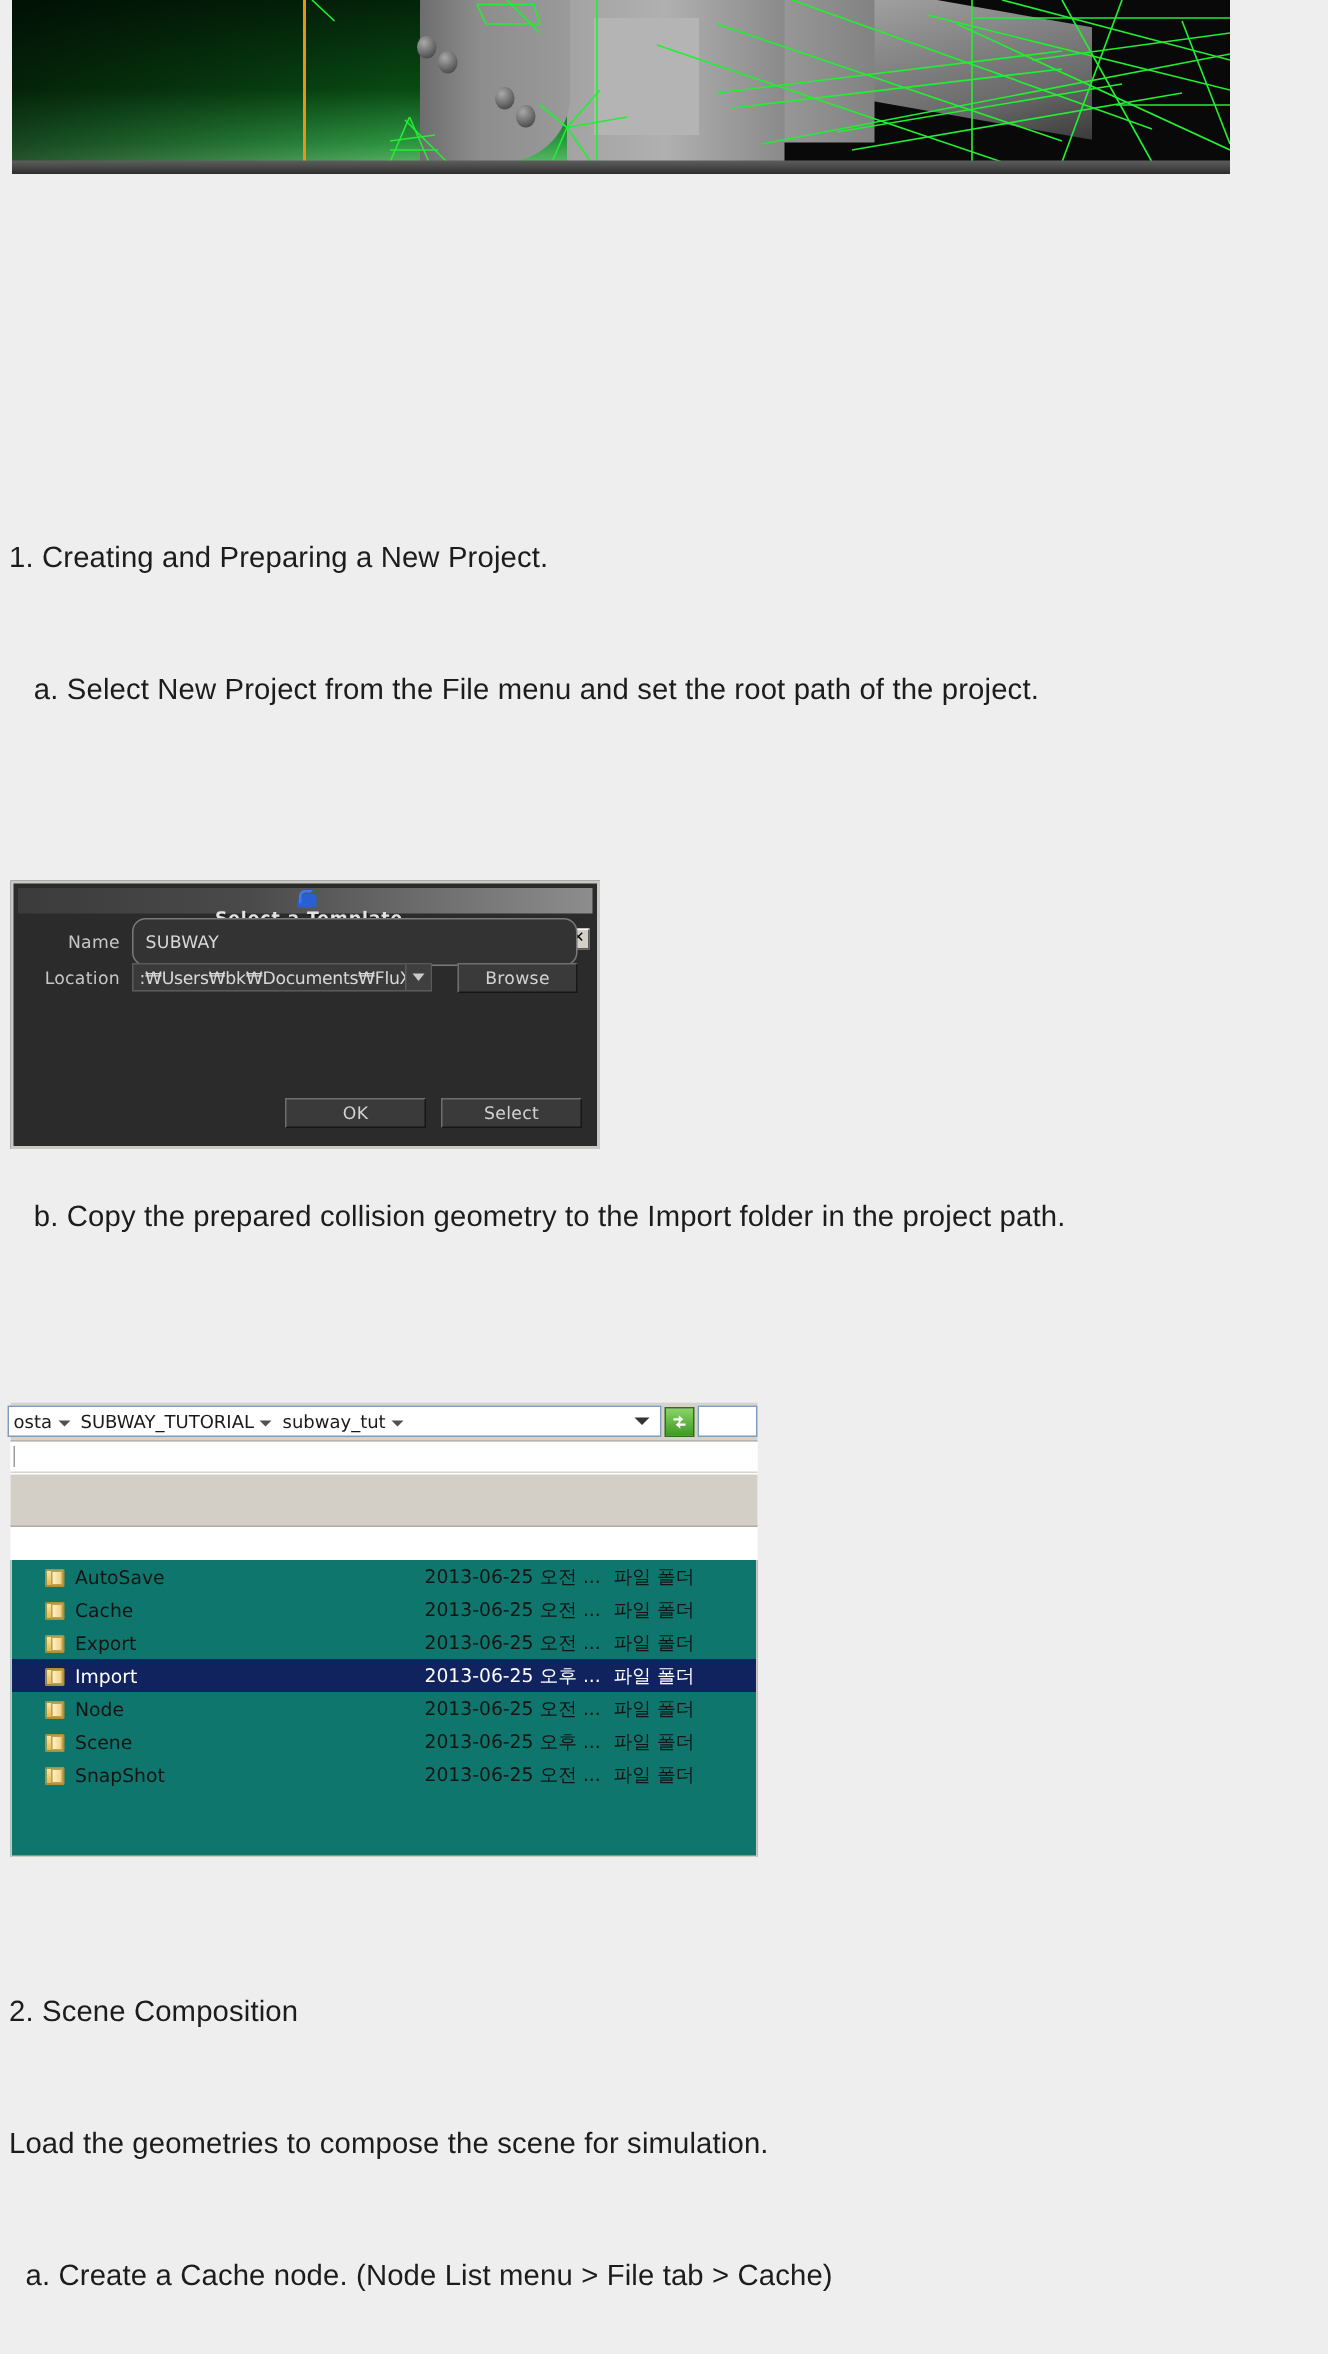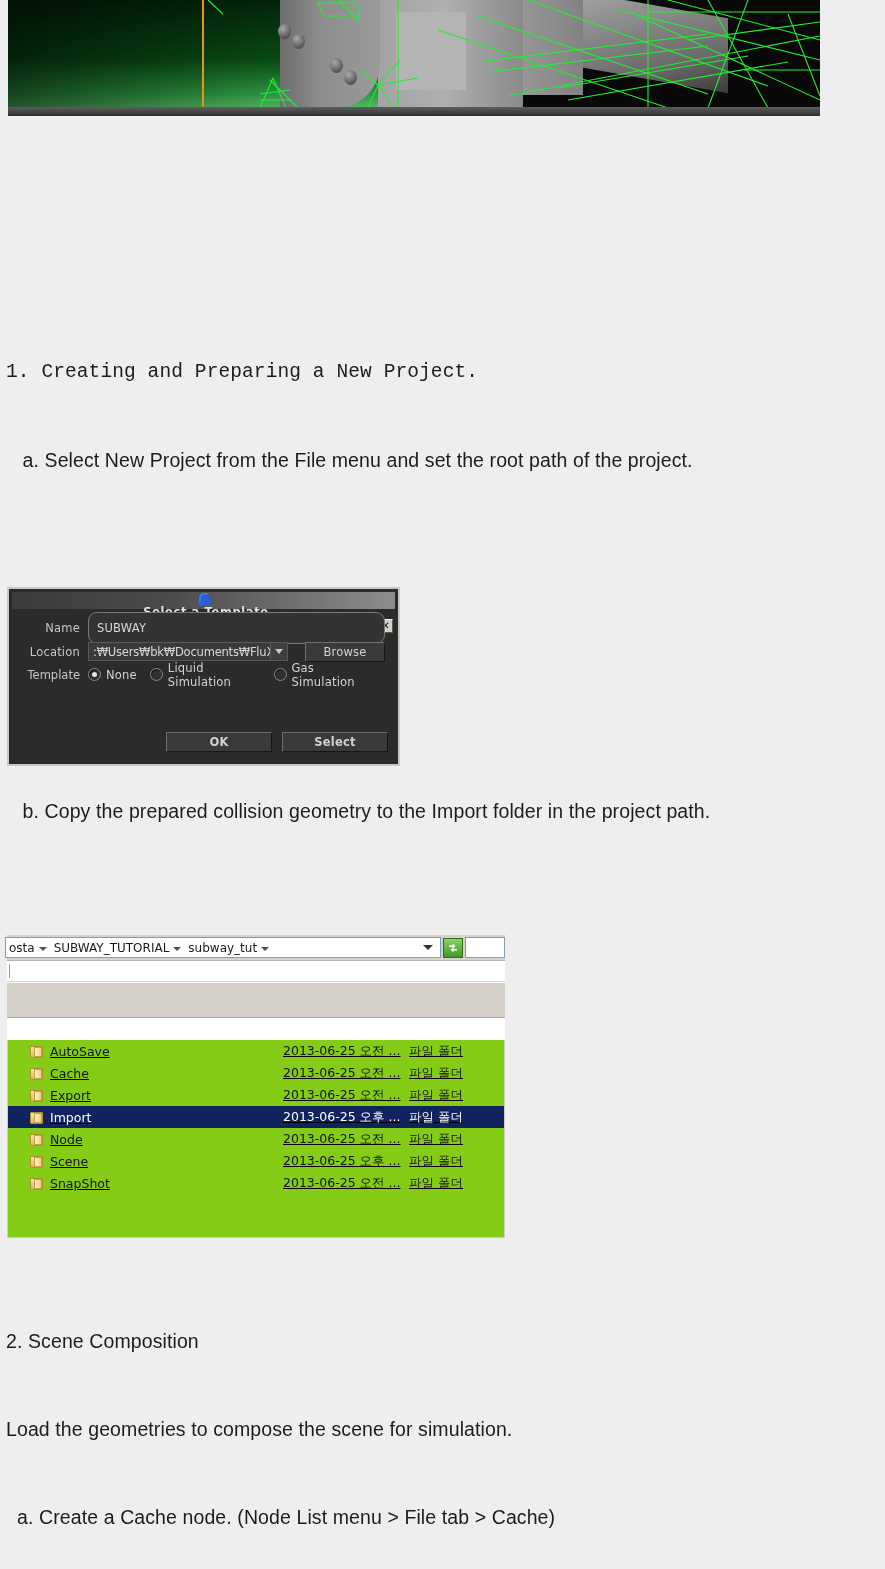--- a/index.html
+++ b/index.html
@@ -313,21 +313,21 @@
     margin-top: 2px;
   }
   .tpl-footer {
     position: absolute;
     right: 10px;
     bottom: 12px;
     display: flex;
     gap: 10px;
   }
   .btn-ok, .btn-cancel {
-    width: 106px; height: 20px; font-weight: bold;
+    width: 94px; height: 20px;
   }
 
   
   .explorer {
     position: absolute;
     left: 7px;
     top: 935px;
     width: 498px;
     height: 303px;
     background: #ffffff;
@@ -446,26 +446,25 @@
     border-left: 4px solid transparent;
     border-right: 4px solid transparent;
     border-bottom: 4px solid #6a6a6a;
     margin-left: 7px;
   }
   .ex-list {
     position: absolute;
     left: 0; top: 105px;
     width: 100%;
     bottom: 0;
-    background: #84cc16;
+    background: #0f766e;
     border-left: 1px solid #cfcbc3;
     border-right: 1px solid #cfcbc3;
     border-bottom: 1px solid #cfcbc3;
     box-sizing: border-box;
-    text-decoration: underline;
   }
   .ex-row {
     display: flex;
     align-items: center;
     height: 22px;
     font-size: 12.5px;
     color: #141414;
   }
   .ex-row.sel {
     background: #10235e;
@@ -549,21 +548,21 @@
       <line x1="740" y1="0" x2="700" y2="108"></line>
       <line x1="780" y1="14" x2="812" y2="96"></line>
       <line x1="640" y1="12" x2="812" y2="12"></line>
       <line x1="680" y1="40" x2="812" y2="22"></line>
       <line x1="736" y1="70" x2="812" y2="70"></line>
     </g>
   </svg>
   <div class="vp-floor"></div>
 </div>
 
-<div class="txt heading" style="left:6px; top:360px; width:860px;font-family:Liberation Mono, monospace;">1. Creating and Preparing a New Project.</div>
+<div class="txt heading" style="left:6px; top:360px; width:860px;">1. Creating and Preparing a New Project.</div>
 
 <div class="txt" style="left:6px; top:448px; width:870px;">   a. Select New Project from the File menu and set the root path of the project.</div>
 
 <div class="txt" style="left:6px; top:799px; width:870px;">   b. Copy the prepared collision geometry to the Import folder in the project path.</div>
 
 <div class="txt heading" style="left:6px; top:1329px; width:860px;">2. Scene Composition</div>
 
 <div class="txt" style="left:6px; top:1417px; width:860px;">Load the geometries to compose the scene for simulation.</div>
 
 <div class="txt" style="left:6px; top:1505px; width:860px;">  a. Create a Cache node. (Node List menu &gt; File tab &gt; Cache)</div>
@@ -592,35 +591,20 @@
       <span class="frm-label">Location</span>
       <span class="combo">
         <span class="combo-val">:₩Users₩bk₩Documents₩FluX</span>
         <span class="combo-arrow">
             <i></i>
           </span>
       </span>
       <span class="btn-dark btn-browse">Browse</span>
     </div>
 
-    <div class="radio-row">
-      <span class="radio-lbl">Template</span>
-      <span class="radio-opt">
-        <span class="radio-dot on"></span>
-        <span>None</span>
-      </span>
-      <span class="radio-opt">
-        <span class="radio-dot"></span>
-        <span>Liquid Simulation</span>
-      </span>
-      <span class="radio-opt">
-        <span class="radio-dot"></span>
-        <span>Gas Simulation</span>
-      </span>
-    </div>
 
   </div>
 
   <div class="tpl-footer">
     <span class="btn-dark btn-ok">OK</span>
     <span class="btn-dark btn-cancel">Select</span>
   </div>
 </div>
 
 <div class="explorer">

